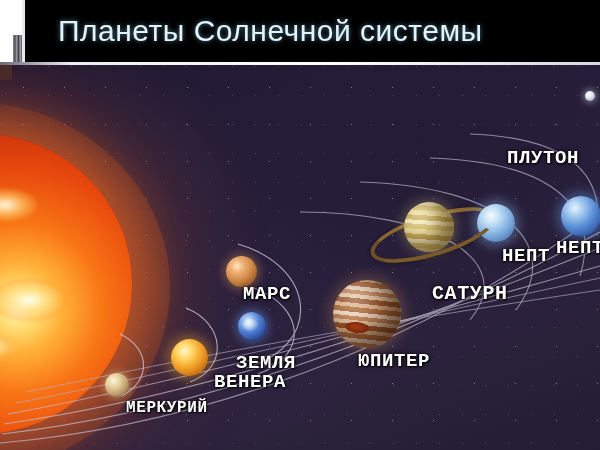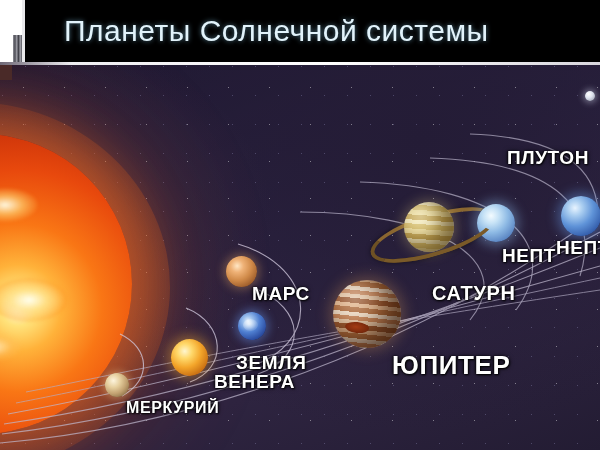--- a/index.html
+++ b/index.html
@@ -60,21 +60,20 @@
     left: 58px;
     top: 12px;
     width: 520px;
     font-family: "Liberation Sans", sans-serif;
     font-size: 30px;
     line-height: 38px;
     letter-spacing: 0.5px;
     color: #e2f3fb;
     text-shadow: 0 0 5px rgba(150,220,255,0.55);
     white-space: nowrap;
-    margin-left: 6px;
   }
 
   
   .picture {
     position: absolute;
     left: 0;
     top: 62px;
     width: 600px;
     height: 388px;
     overflow: hidden;
@@ -300,36 +299,36 @@
     left: 585px; top: 29px;
     width: 10px; height: 10px;
     background: radial-gradient(circle at 36% 32%, #ffffff 0%, #dfe4ef 40%,
                 #a8adbd 80%, #6d7281 100%);
     box-shadow: 0 0 6px 2px rgba(230,235,255,.4);
   }
 
   
   .label {
     position: absolute;
-    font-family: Liberation Sans, sans-serif;
+    font-family: Liberation Mono, monospace;
     font-weight: bold;
     color: #ffffff;
     white-space: nowrap;
     z-index: 24;
     text-shadow:
       1px 1px 2px rgba(0,0,0,.95),
       -1px 0 2px rgba(0,0,0,.75),
       0 0 5px rgba(0,0,0,.65);
     letter-spacing: 0.6px;
   }
   .lbl-mercury { left: 126px; top: 337px; font-size: 16px; }
   .lbl-venus   { left: 190px; top: 309px; font-size: 19px; margin-left: 24px; }
   .lbl-earth   { left: 236px; top: 290px; font-size: 19px; }
-  .lbl-mars    { left: 252px; top: 221px; font-size: 19px; }
-  .lbl-jupiter { left: 358px; top: 288px; font-size: 26px; margin-left: 34px; }
+  .lbl-mars    { left: 243px; top: 221px; font-size: 19px; }
+  .lbl-jupiter { left: 358px; top: 288px; font-size: 19px; }
   .lbl-saturn  { left: 432px; top: 220px; font-size: 20px; }
   .lbl-uranus  { left: 502px; top: 183px; font-size: 19px; }
   .lbl-neptune { left: 556px; top: 175px; font-size: 19px; }
   .lbl-pluto   { left: 507px; top: 85px;  font-size: 19px; }
 </style>
 </head>
 <body>
 
 <div class="slide">
 

